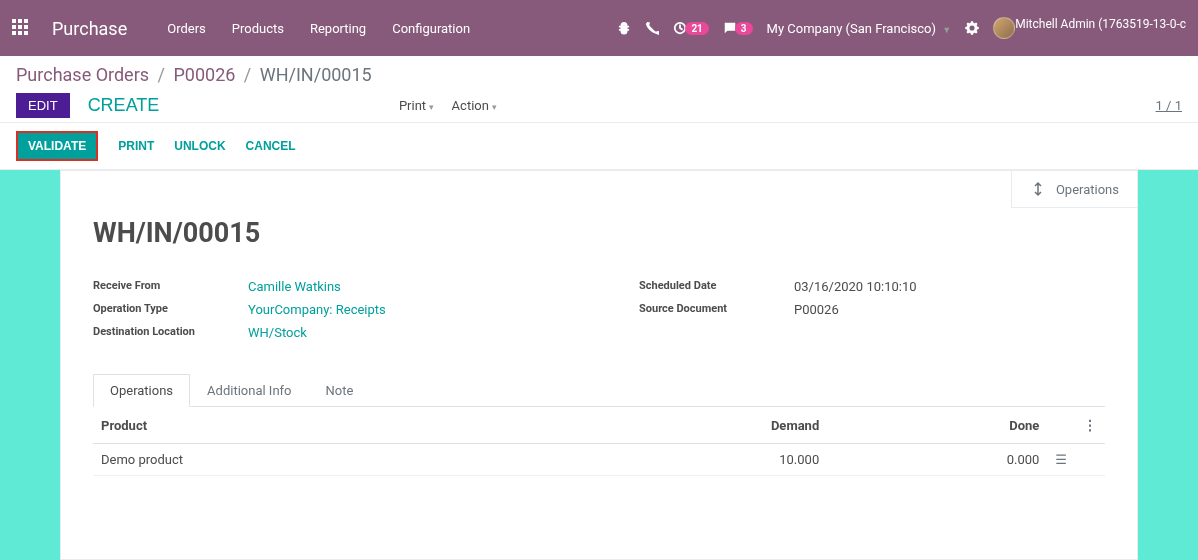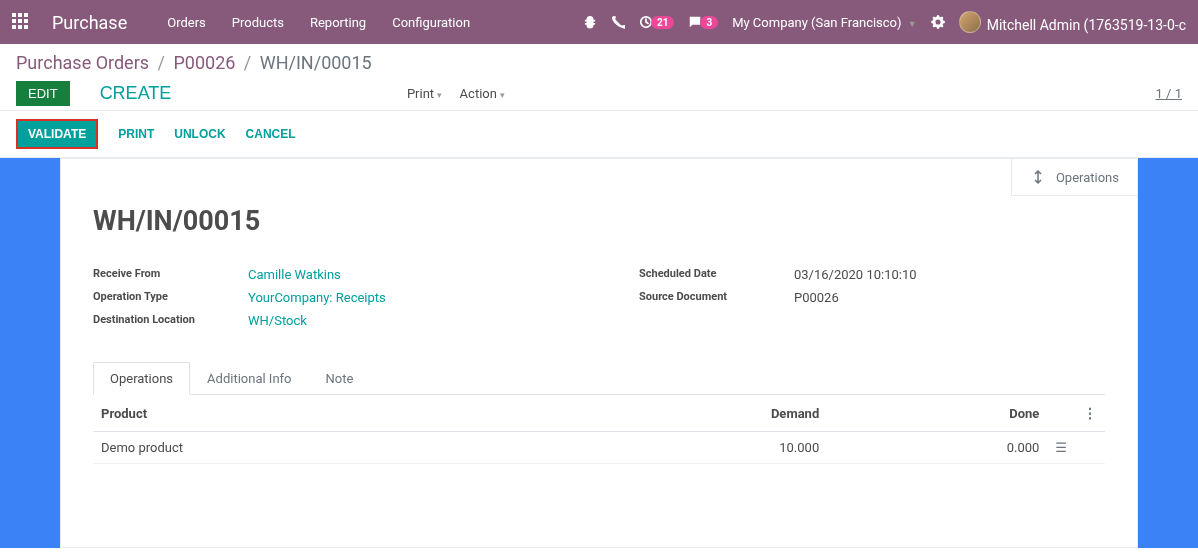--- a/index.html
+++ b/index.html
@@ -1,57 +1,57 @@
 <!DOCTYPE html>
 <html><head>
 <meta charset="utf-8">
 <style>
 * { box-sizing: border-box; margin: 0; padding: 0; }
 body { font-family: -apple-system, BlinkMacSystemFont, "Segoe UI", Roboto, Helvetica, Arial, sans-serif; font-size: 13px; color: #4c4c4c; background: #fff; width: 1198px; }
 
 
-.navbar { background: #875A7B; color: #fff; height: 44px; display: flex; align-items: center; padding: 17px 12px; }
+.navbar { background: #875A7B; color: #fff; height: 56px; display: flex; align-items: center; padding: 17px 12px; }
 .apps-icon { width: 18px; height: 18px; display: grid; grid-template-columns: repeat(3, 4px); grid-template-rows: repeat(3, 4px); gap: 2px; cursor: pointer; }
 .apps-icon span { background: #fff; width: 4px; height: 4px; }
 .app-title { font-size: 18px; margin-left: 22px; margin-right: 40px; font-weight: 400; }
 .nav-menu { display: flex; gap: 26px; }
 .nav-item { color: #fff; font-size: 13px; cursor: pointer; }
 .nav-right { margin-left: auto; display: flex; align-items: center; gap: 14px; }
 .nav-icon { color: #fff; cursor: pointer; display: flex; align-items: center; position: relative; }
 .badge { background: #ec4899; color: #fff; font-size: 10px; padding: 1px 6px; border-radius: 8px; margin-left: -2px; font-weight: bold; }
 .company { font-size: 13px; cursor: pointer; }
-.user { display: flex; align-items: flex-end; gap: 6px; font-size: 14px; cursor: pointer; }
+.user { display: flex; align-items: flex-start; font-size: 12px; cursor: pointer; }
 .avatar { width: 22px; height: 22px; border-radius: 50%; background: linear-gradient(135deg, #d4a574, #8b6f47); border: 1px solid rgba(255,255,255,0.3); }
 
 
 .control-bar { padding: 8px 16px 4px; }
 .breadcrumb { font-size: 18px; color: #875A7B; margin-bottom: 8px; }
 .breadcrumb .sep { color: #999; margin: 0 4px; }
 .breadcrumb .current { color: #6c757d; }
 .edit-row { display: flex; align-items: center; }
-.btn-edit { background: #15803d; color: #fff; border: none; padding: 5px 12px; font-size: 13px; cursor: pointer; margin-right: 30px; }
+.btn-edit { background: #4c1d95; color: #fff; border: none; padding: 5px 12px; font-size: 13px; cursor: pointer; margin-right: 18px; }
 .btn-link { background: none; border: none; color: #00A09D; font-size: 18px; cursor: pointer; font-weight: 500; }
 .center-actions { margin-left: auto; margin-right: auto; display: flex; gap: 18px; position: relative; left: -60px; }
 .dropdown { color: #4c4c4c; font-size: 13px; cursor: pointer; }
 .dropdown::after { content: " "; }
 .caret { font-size: 9px; color: #999; margin-left: 3px; }
 .pager { margin-left: auto; color: #6c757d; font-size: 13px; text-decoration: underline; }
 
 
 .status-bar { border-top: 1px solid #e9ecef; border-bottom: 1px solid #e9ecef; padding: 8px 16px; display: flex; align-items: center; }
 .btn-validate { background: #00A09D; color: #fff; border: none; padding: 6px 10px; font-size: 12px; font-weight: bold; cursor: pointer; border: 2px solid #d93025; }
 .btn-flat { background: none; border: none; color: #00A09D; font-size: 12px; font-weight: bold; cursor: pointer; margin-left: 20px; }
 .status-steps { margin-left: auto; display: flex; align-items: center; }
 .step { font-size: 11px; font-weight: bold; padding: 8px 18px; color: #adb5bd; position: relative; background: #fff; }
 .step.waiting::before, .step.ready::before, .step::after { content: ""; }
 .step-arrow { width: 0; height: 0; border-top: 14px solid transparent; border-bottom: 14px solid transparent; border-left: 10px solid #e9ecef; }
 .step.ready { color: #875A7B; }
 
 
-.sheet-wrap { background: #3b82f6; padding: 0; }
+.sheet-wrap { background: #5eead4; padding: 0; }
 .sheet { background: #fff; border: 1px solid #e9ecef; margin: 0 60px 0 60px; position: relative; padding: 24px 32px; min-height: 390px; }
 .stat-button { position: absolute; right: -1px; top: -1px; border: 1px solid #e9ecef; padding: 10px 18px; display: flex; align-items: center; gap: 10px; cursor: pointer; background: #fff; color: #6c757d; font-size: 13px; }
 .stat-button svg { width: 16px; height: 16px; }
 .record-title { font-size: 27px; color: #4c4c4c; margin: 22px 0 30px; }
 .form-grid { display: flex; gap: 80px; margin-bottom: 26px; }
 .form-col { flex: 1; }
 .form-row { display: flex; margin-bottom: 8px; }
 .form-label { width: 155px; font-weight: bold; color: #4c4c4c; font-size: 11px; }
 .form-value { color: #4c4c4c; font-size: 13px; }
 .form-value.link { color: #00A09D; cursor: pointer; }

